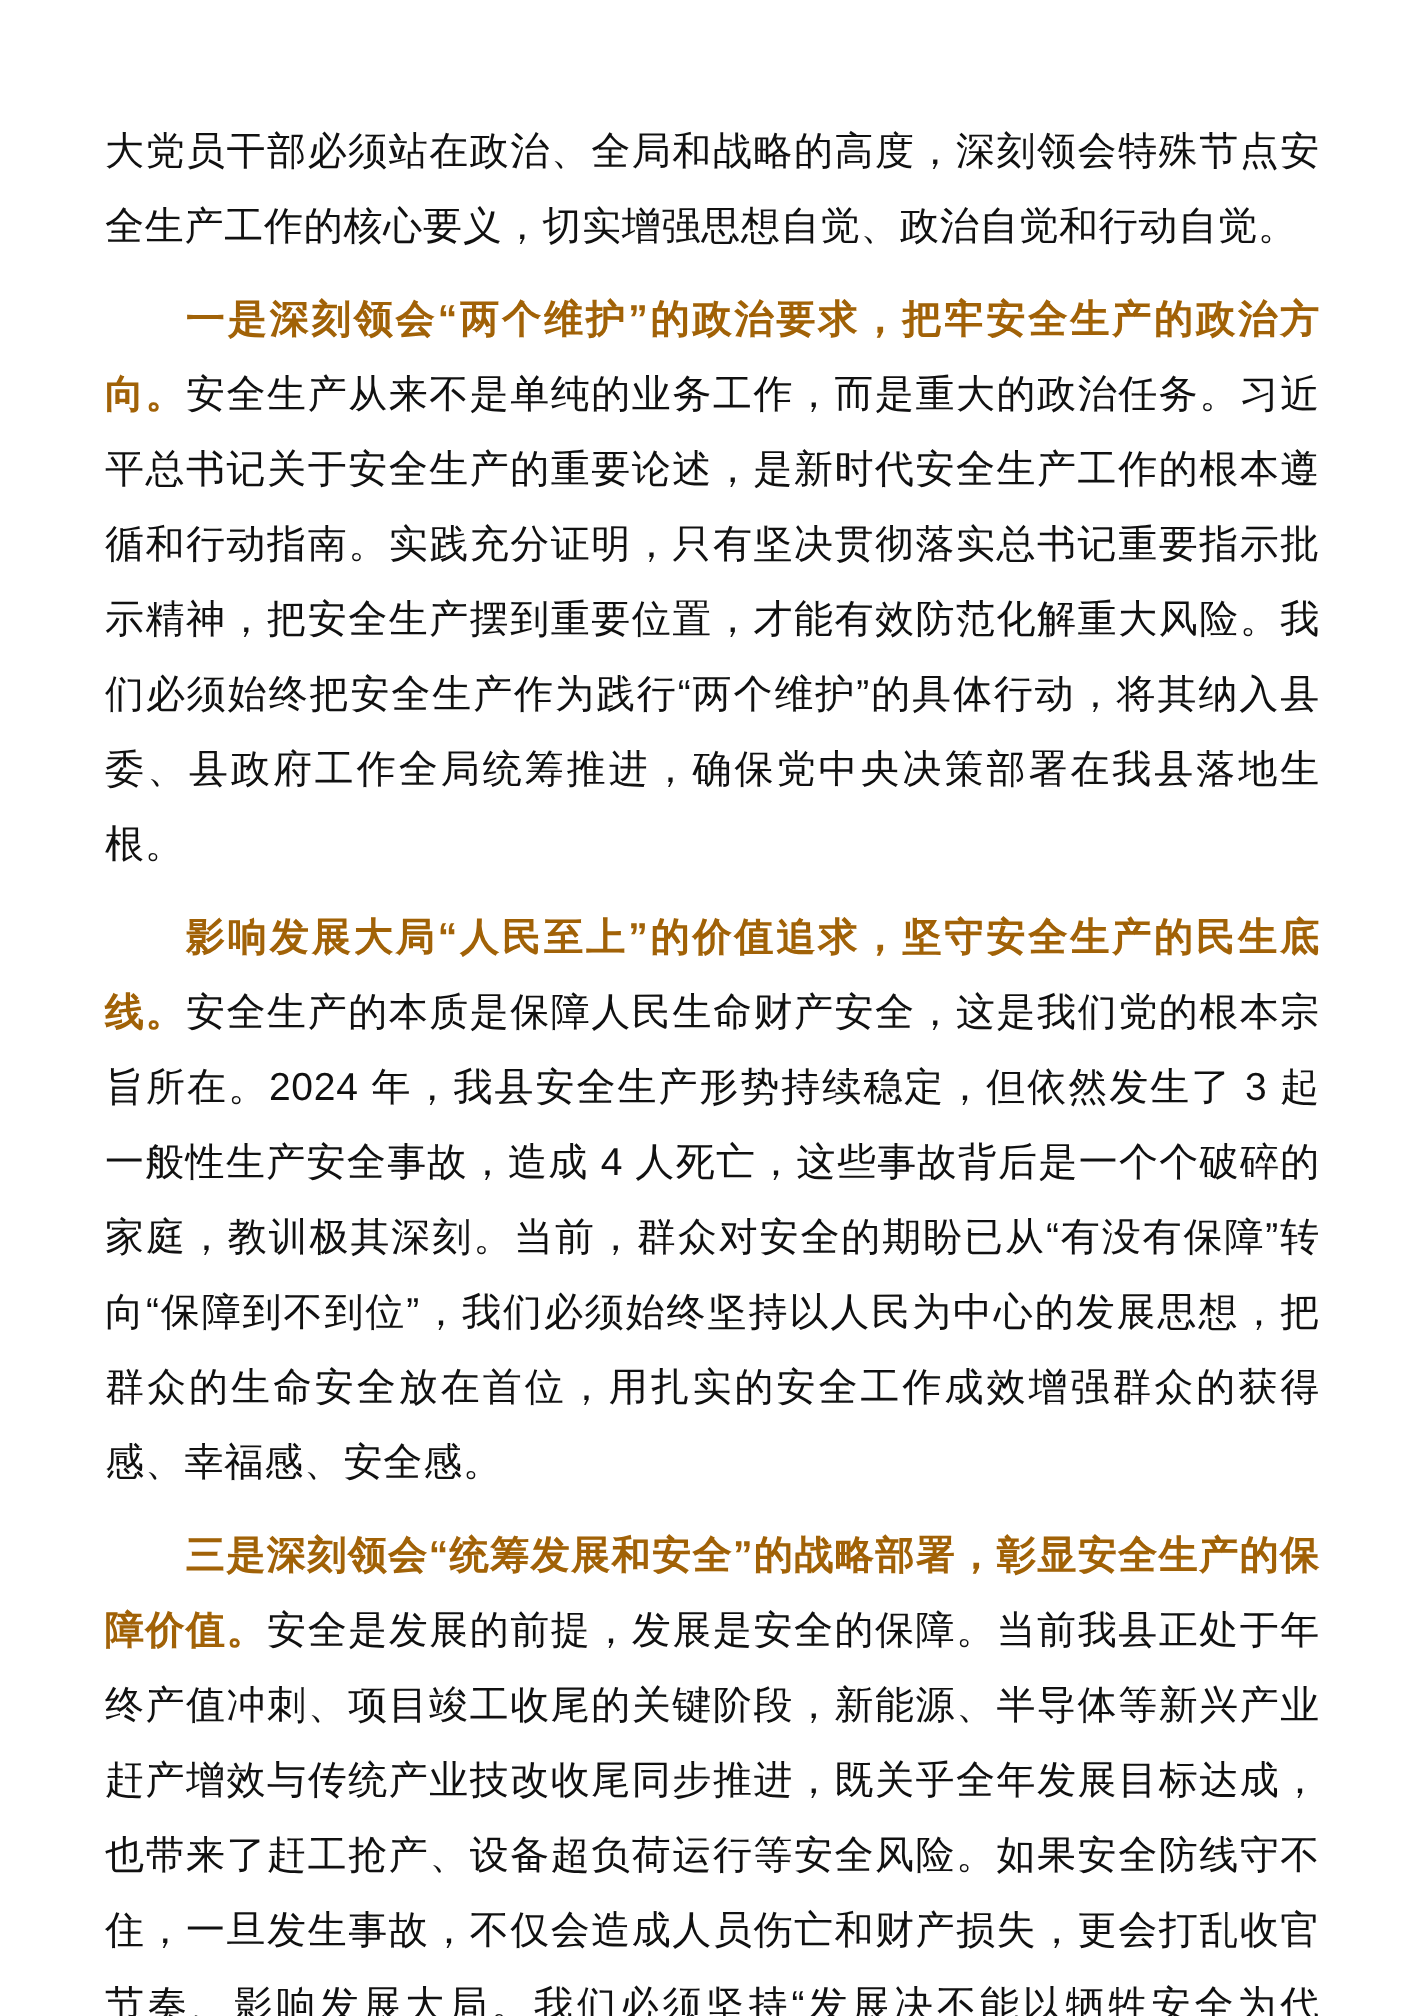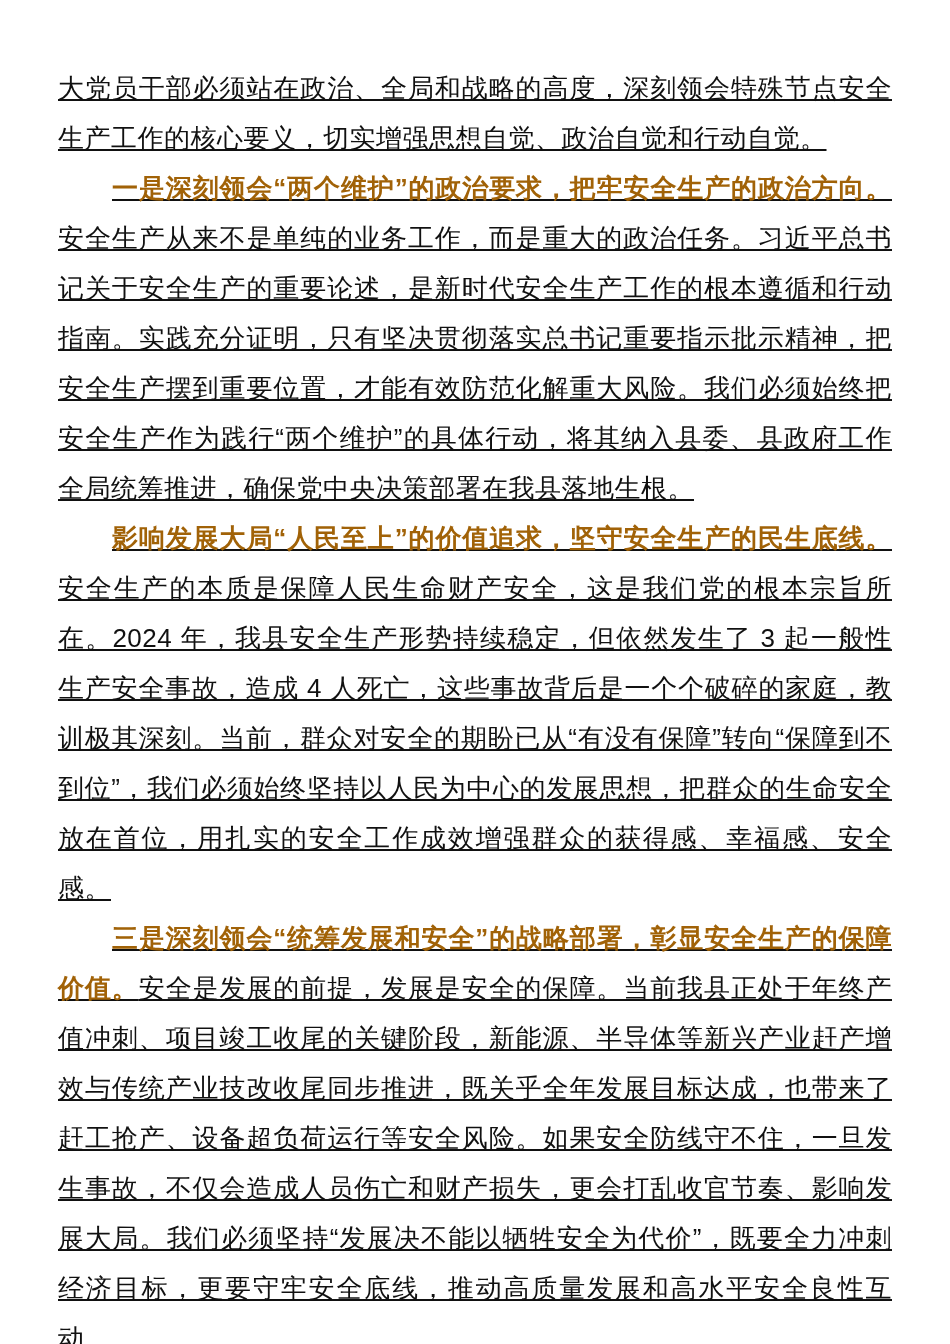--- a/index.html
+++ b/index.html
@@ -21,24 +21,23 @@
     top: 63px;
     width: 834px;
     color: #111111;
     font-size: 26px;
     line-height: 50px;
     text-align: justify;
     letter-spacing: 0.5px;
     word-break: normal;
   }
   p.para {
-    margin: 0;
+    margin: 12px;
     padding: 0;
     text-align: justify;
-    text-decoration: underline;
   }
   p.para.indent {
     text-indent: 54px;
   }
   .seg-bold {
     font-weight: 800;
     color: #a16207;
   }
   .seg-normal {
     font-weight: 400;

